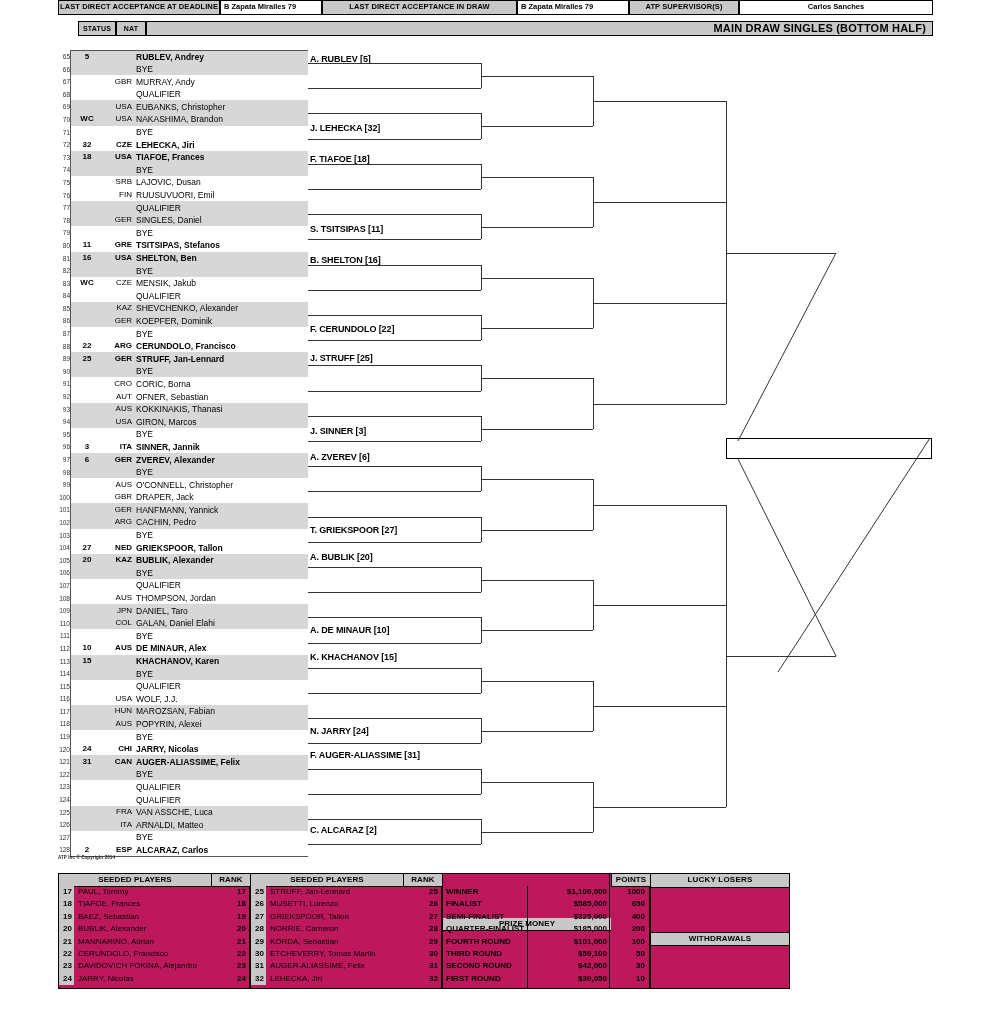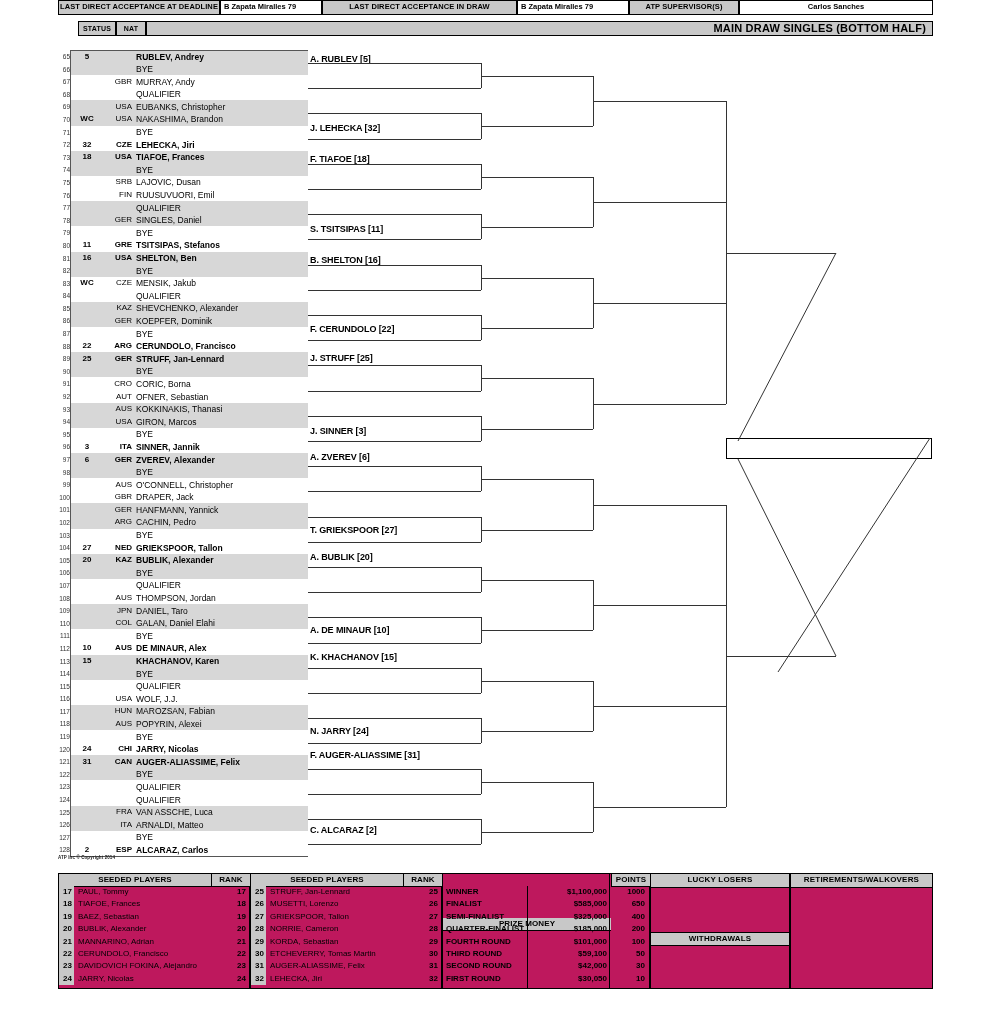--- a/index.html
+++ b/index.html
@@ -781,24 +781,20 @@
       <div style="position: absolute; left: 84px; top: 12px; width: 1px; height: 102px; background: rgb(0, 0, 0);"></div>
     </div>
 
   <div class="bt" id="ll" style="left:650px;width:140px;height:116px;">
     <div class="llhdr" style="border-top:none;">LUCKY LOSERS</div>
     <div style="height:44px"></div>
     <div class="llhdr">WITHDRAWALS</div>
     <div style="height:44px"></div>
   </div>
 
-  <div class="bt" id="ret" style="left:790px;width:143px;height:116px;">
-    <div class="llhdr" style="border-top:none;">RETIREMENTS/WALKOVERS</div>
-    <div style="height:102px"></div>
-  </div>
 
   <div class="fl" style="left:58px;width:162px;">LAST DIRECT ACCEPTANCE AT DEADLINE</div>
   <div class="fv fvl" style="left:220px;width:102px;">B Zapata Miralles 79</div>
   <div class="fl" style="left:322px;width:195px;">LAST DIRECT ACCEPTANCE IN DRAW</div>
   <div class="fv fvl" style="left:517px;width:112px;">B Zapata Miralles 79</div>
   <div class="fl" style="left:629px;width:110px;">ATP SUPERVISOR(S)</div>
   <div class="fv" style="left:739px;width:194px;">Carlos Sanches</div>
 
 </div>
 

